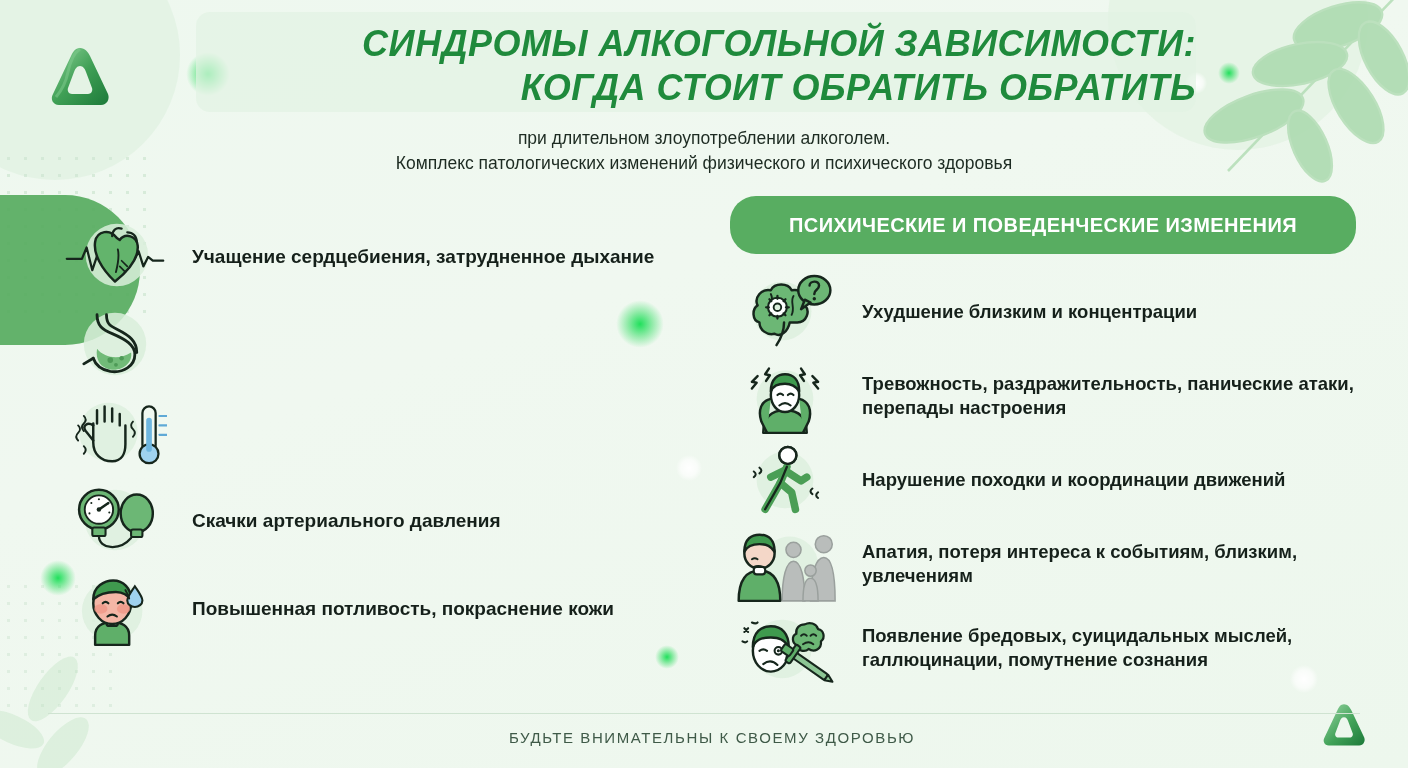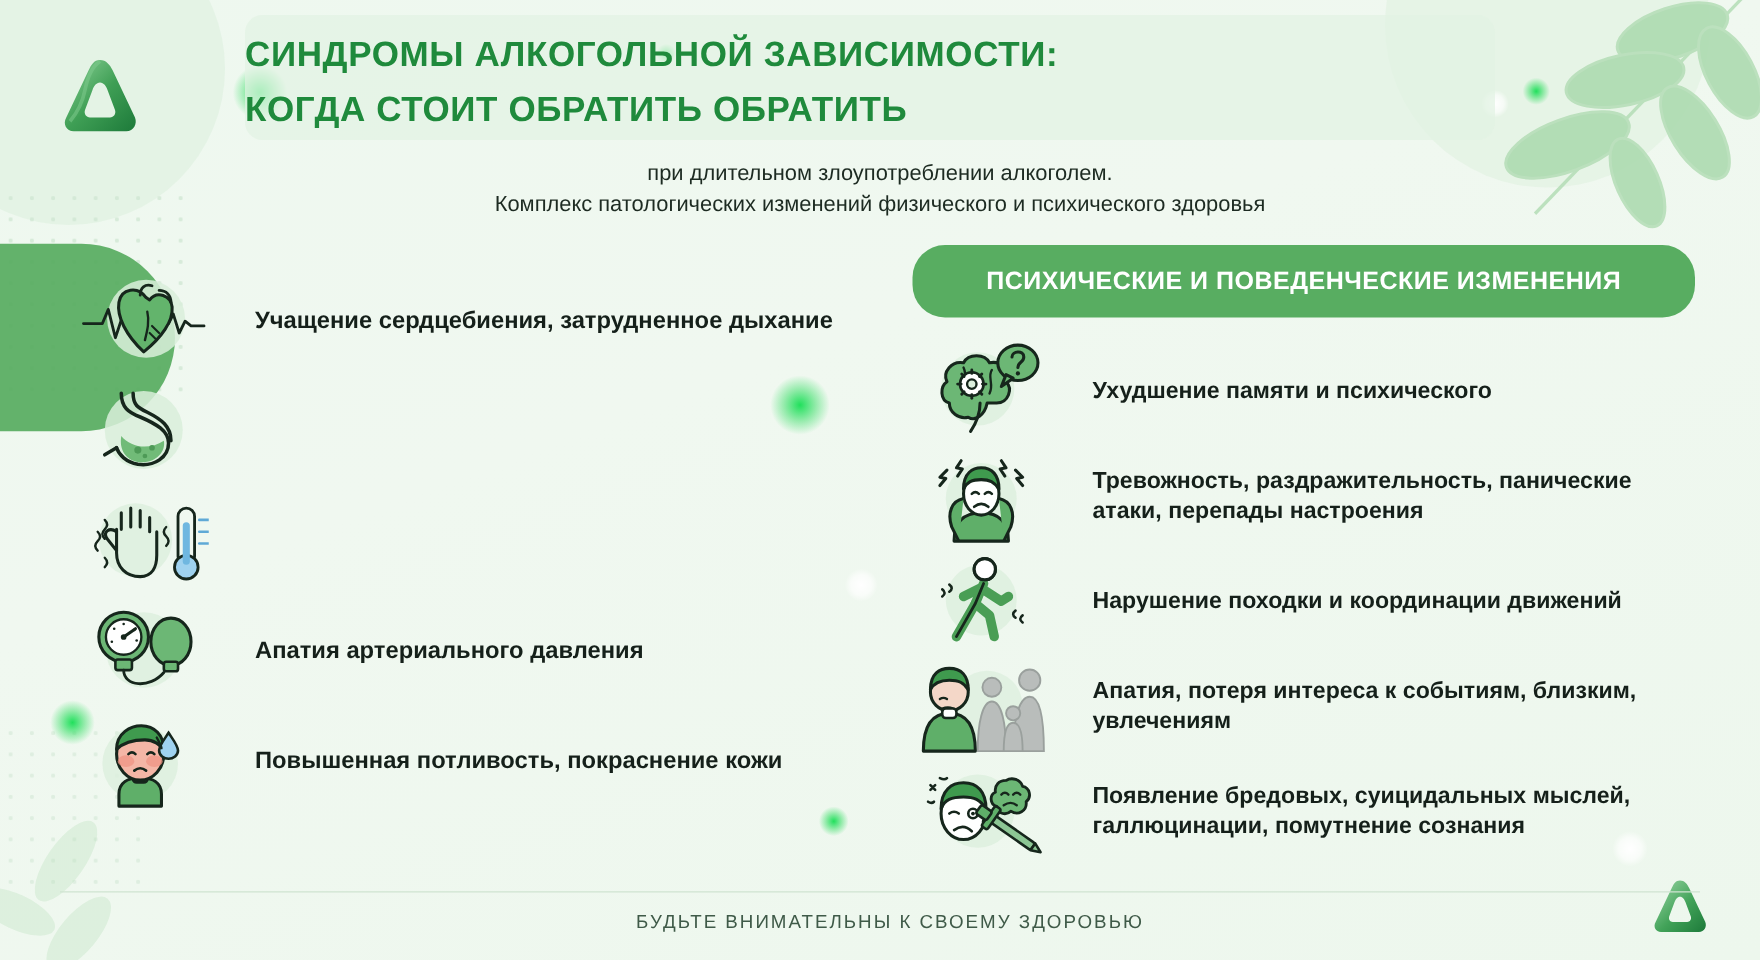--- a/index.html
+++ b/index.html
@@ -66,24 +66,25 @@
 
   
   .title-plate {
     position: absolute; left: 196px; top: 12px;
     width: 1000px; height: 100px;
     background: rgba(226,243,227,.72);
     border-radius: 14px;
   }
   .title {
     position: absolute; left: 196px; top: 22px; width: 1000px;
-    text-align: left;
+    text-align: right;
     color: #1f8a3c;
-    font-size: 28px; font-weight: 700; letter-spacing: .5px;
+    font-size: 36px; font-weight: 700; letter-spacing: .5px;
     line-height: 44px;
+    font-style: italic;
   }
   .subtitle {
     position: absolute; left: 204px; top: 126px; width: 1000px;
     text-align: center;
     color: #1d2b22;
     font-size: 17.5px; line-height: 25px; font-weight: 400;
   }
 
   
   .col { position: absolute; top: 196px; }
@@ -99,21 +100,21 @@
     display: flex; align-items: center; justify-content: center;
     padding: 8px 18px;
     line-height: 26px;
   }
   .col-left  .col-header { height: 52px; width: 620px; }
   .col-right .col-header { height: 58px; width: 626px; text-align: right; }
 
   .items { margin-top: 16px; }
   .item {
     display: flex; align-items: center;
-    gap: 34px;
+    gap: 22px;
   }
   .col-left  .item { height: 88px; }
   .col-right .item { height: 84px; }
 
   .item-icon {
     position: relative;
     width: 110px; min-width: 110px; height: 82px;
     display: flex; align-items: center; justify-content: center;
   }
   .item-icon svg { display: block; }
@@ -299,21 +300,21 @@
               <circle cx="47" cy="24" r="1.1"></circle>
                 <circle cx="49" cy="33" r="1.1"></circle>
               <circle cx="28" cy="34" r="1.1"></circle>
             </g>
             <rect x="31" y="49" width="14" height="9" rx="2" fill="#6cb775" stroke="#16261c" stroke-width="2.2"></rect>
             <ellipse cx="78" cy="34" rx="17" ry="20" fill="#6cb775" stroke="#16261c" stroke-width="2.6"></ellipse>
             <rect x="72" y="51" width="12" height="8" rx="2" fill="#6cb775" stroke="#16261c" stroke-width="2.2"></rect>
             <path d="M38 58 C38 72 60 74 72 60" fill="none" stroke="#16261c" stroke-width="2.4" stroke-linecap="round"></path>
           </svg>
         </div>
-        <div class="item-text">Апатия артериального давления</div>
+        <div class="item-text">Скачки артериального давления</div>
       </div>
 
       <div class="item">
         <div class="item-icon">
           <svg viewBox="0 0 110 82" width="104" height="80">
             <circle cx="52" cy="44" r="32" fill="#dcefdd" opacity=".8"></circle>
             <path d="M34 70 C34 60 42 56 52 56 C62 56 70 60 70 70 L70 80 L34 80 Z" fill="#5faf69" stroke="#16261c" stroke-width="2.6" stroke-linejoin="round"></path>
             <rect x="46" y="50" width="12" height="10" rx="3" fill="#ffffff" stroke="#16261c" stroke-width="2.4"></rect>
             <ellipse cx="52" cy="36" rx="20" ry="22" fill="#f4b6a6" stroke="#16261c" stroke-width="2.6"></ellipse>
             <path d="M32 32 C32 18 44 12 53 12 C64 12 72 20 72 32 C68 28 64 24 56 24 C46 24 38 26 32 32 Z" fill="#3f9a4e" stroke="#16261c" stroke-width="2.6" stroke-linejoin="round"></path>
@@ -360,21 +361,21 @@
               </g>
             </g>
             <g>
               <ellipse cx="86" cy="18" rx="17" ry="15" fill="#6cb775" stroke="#16261c" stroke-width="2.6"></ellipse>
               <path d="M76 28 L72 38 L82 31 Z" fill="#6cb775" stroke="#16261c" stroke-width="2.6" stroke-linejoin="round"></path>
               <path d="M81 13 C81 8 91 7 91 13 C91 18 86 17 86 22" fill="none" stroke="#16261c" stroke-width="2.6" stroke-linecap="round"></path>
               <circle cx="86" cy="27" r="1.8" fill="#16261c"></circle>
             </g>
           </svg>
         </div>
-        <div class="item-text">Ухудшение памяти и психического</div>
+        <div class="item-text">Ухудшение близким и концентрации</div>
       </div>
 
       <div class="item">
         <div class="item-icon">
           <svg viewBox="0 0 110 82" width="104" height="78">
             <circle cx="55" cy="44" r="30" fill="#dcefdd" opacity=".8"></circle>
             <path d="M32 80 C32 64 40 56 55 56 C70 56 78 64 78 80 Z" fill="#5faf69" stroke="#16261c" stroke-width="2.6" stroke-linejoin="round"></path>
             <ellipse cx="55" cy="40" rx="15" ry="18" fill="#ffffff" stroke="#16261c" stroke-width="2.6"></ellipse>
             <path d="M40 36 C40 22 48 18 55 18 C64 18 70 24 70 36 C66 30 62 28 55 28 C47 28 43 30 40 36 Z" fill="#3f9a4e" stroke="#16261c" stroke-width="2.6" stroke-linejoin="round"></path>
             <path d="M47 40 q3 -3 6 0" fill="none" stroke="#16261c" stroke-width="2.2" stroke-linecap="round"></path>

